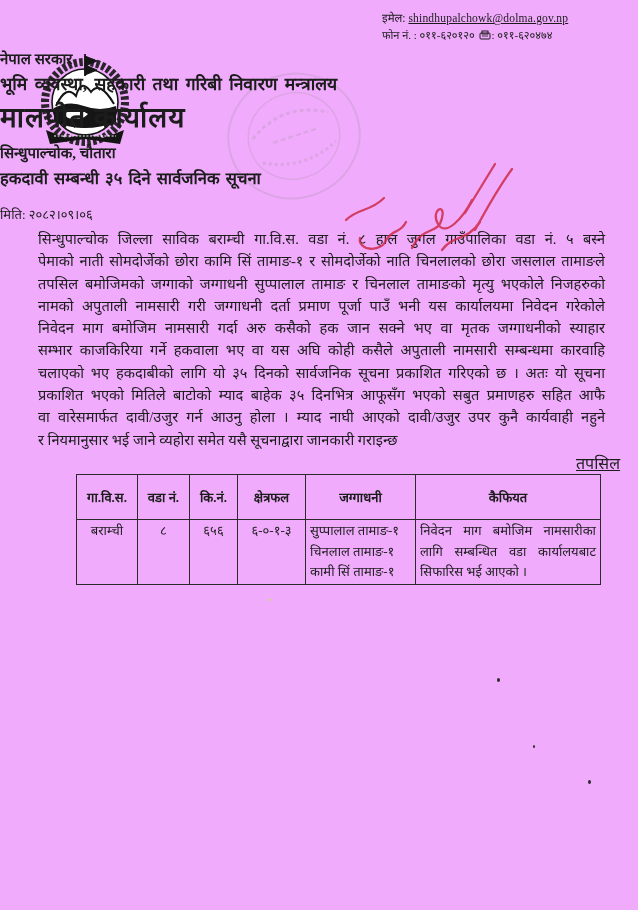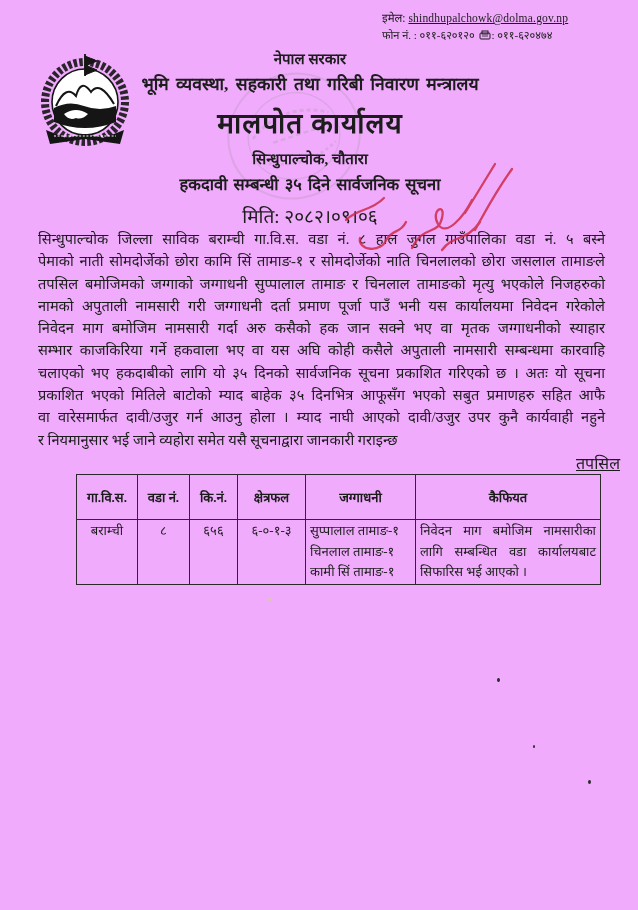--- a/index.html
+++ b/index.html
@@ -13,28 +13,28 @@
   .contact .phone-line{font-size:11px;}
   .fax-ic{display:inline-block;vertical-align:-1px;margin:0 1px;}
 
   
   .emblem{position:absolute;left:34px;top:48px;width:102px;height:104px;}
 
   
   .stamp{position:absolute;left:214px;top:56px;width:160px;height:160px;opacity:.55;pointer-events:none;}
 
   
-  .heads{position:absolute;left:0;right:18px;top:48px;text-align:center;}
+  .heads{position:absolute;left:0;right:18px;top:48px;}
   .h-gov{font-size:15px;font-weight:700;}
   .h-min{font-size:17.5px;font-weight:700;margin-top:3px;word-spacing:3px;}
   .h-dep{font-size:19px;font-weight:700;margin-top:5px;word-spacing:4px;}
-  .h-off{font-size:28px;font-weight:800;margin-top:8px;letter-spacing:1px;}
+  .h-off{font-size:28px;font-weight:800;margin-top:2px;letter-spacing:1px;}
   .h-loc{font-size:15px;font-weight:700;margin-top:7px;}
   .h-not{font-size:16.5px;font-weight:700;margin-top:4px;word-spacing:2px;}
-  .h-dat{font-size:19px;margin-top:8px;}
+  .h-dat{font-size:13px;margin-top:16px;}
 
   
   .bodytext{position:absolute;left:38px;top:228px;width:567px;font-size:14.6px;line-height:22.3px;}
   .bline{text-align:justify;text-align-last:justify;white-space:normal;}
   .bline.last{text-align-last:left;}
 
   
   .tapasil{position:absolute;left:0;right:18px;top:452px;text-align:right;
            font-size:16px;font-weight:400;text-decoration:underline;}
   table.sched{position:absolute;left:76px;top:474px;border-collapse:collapse;table-layout:fixed;}

